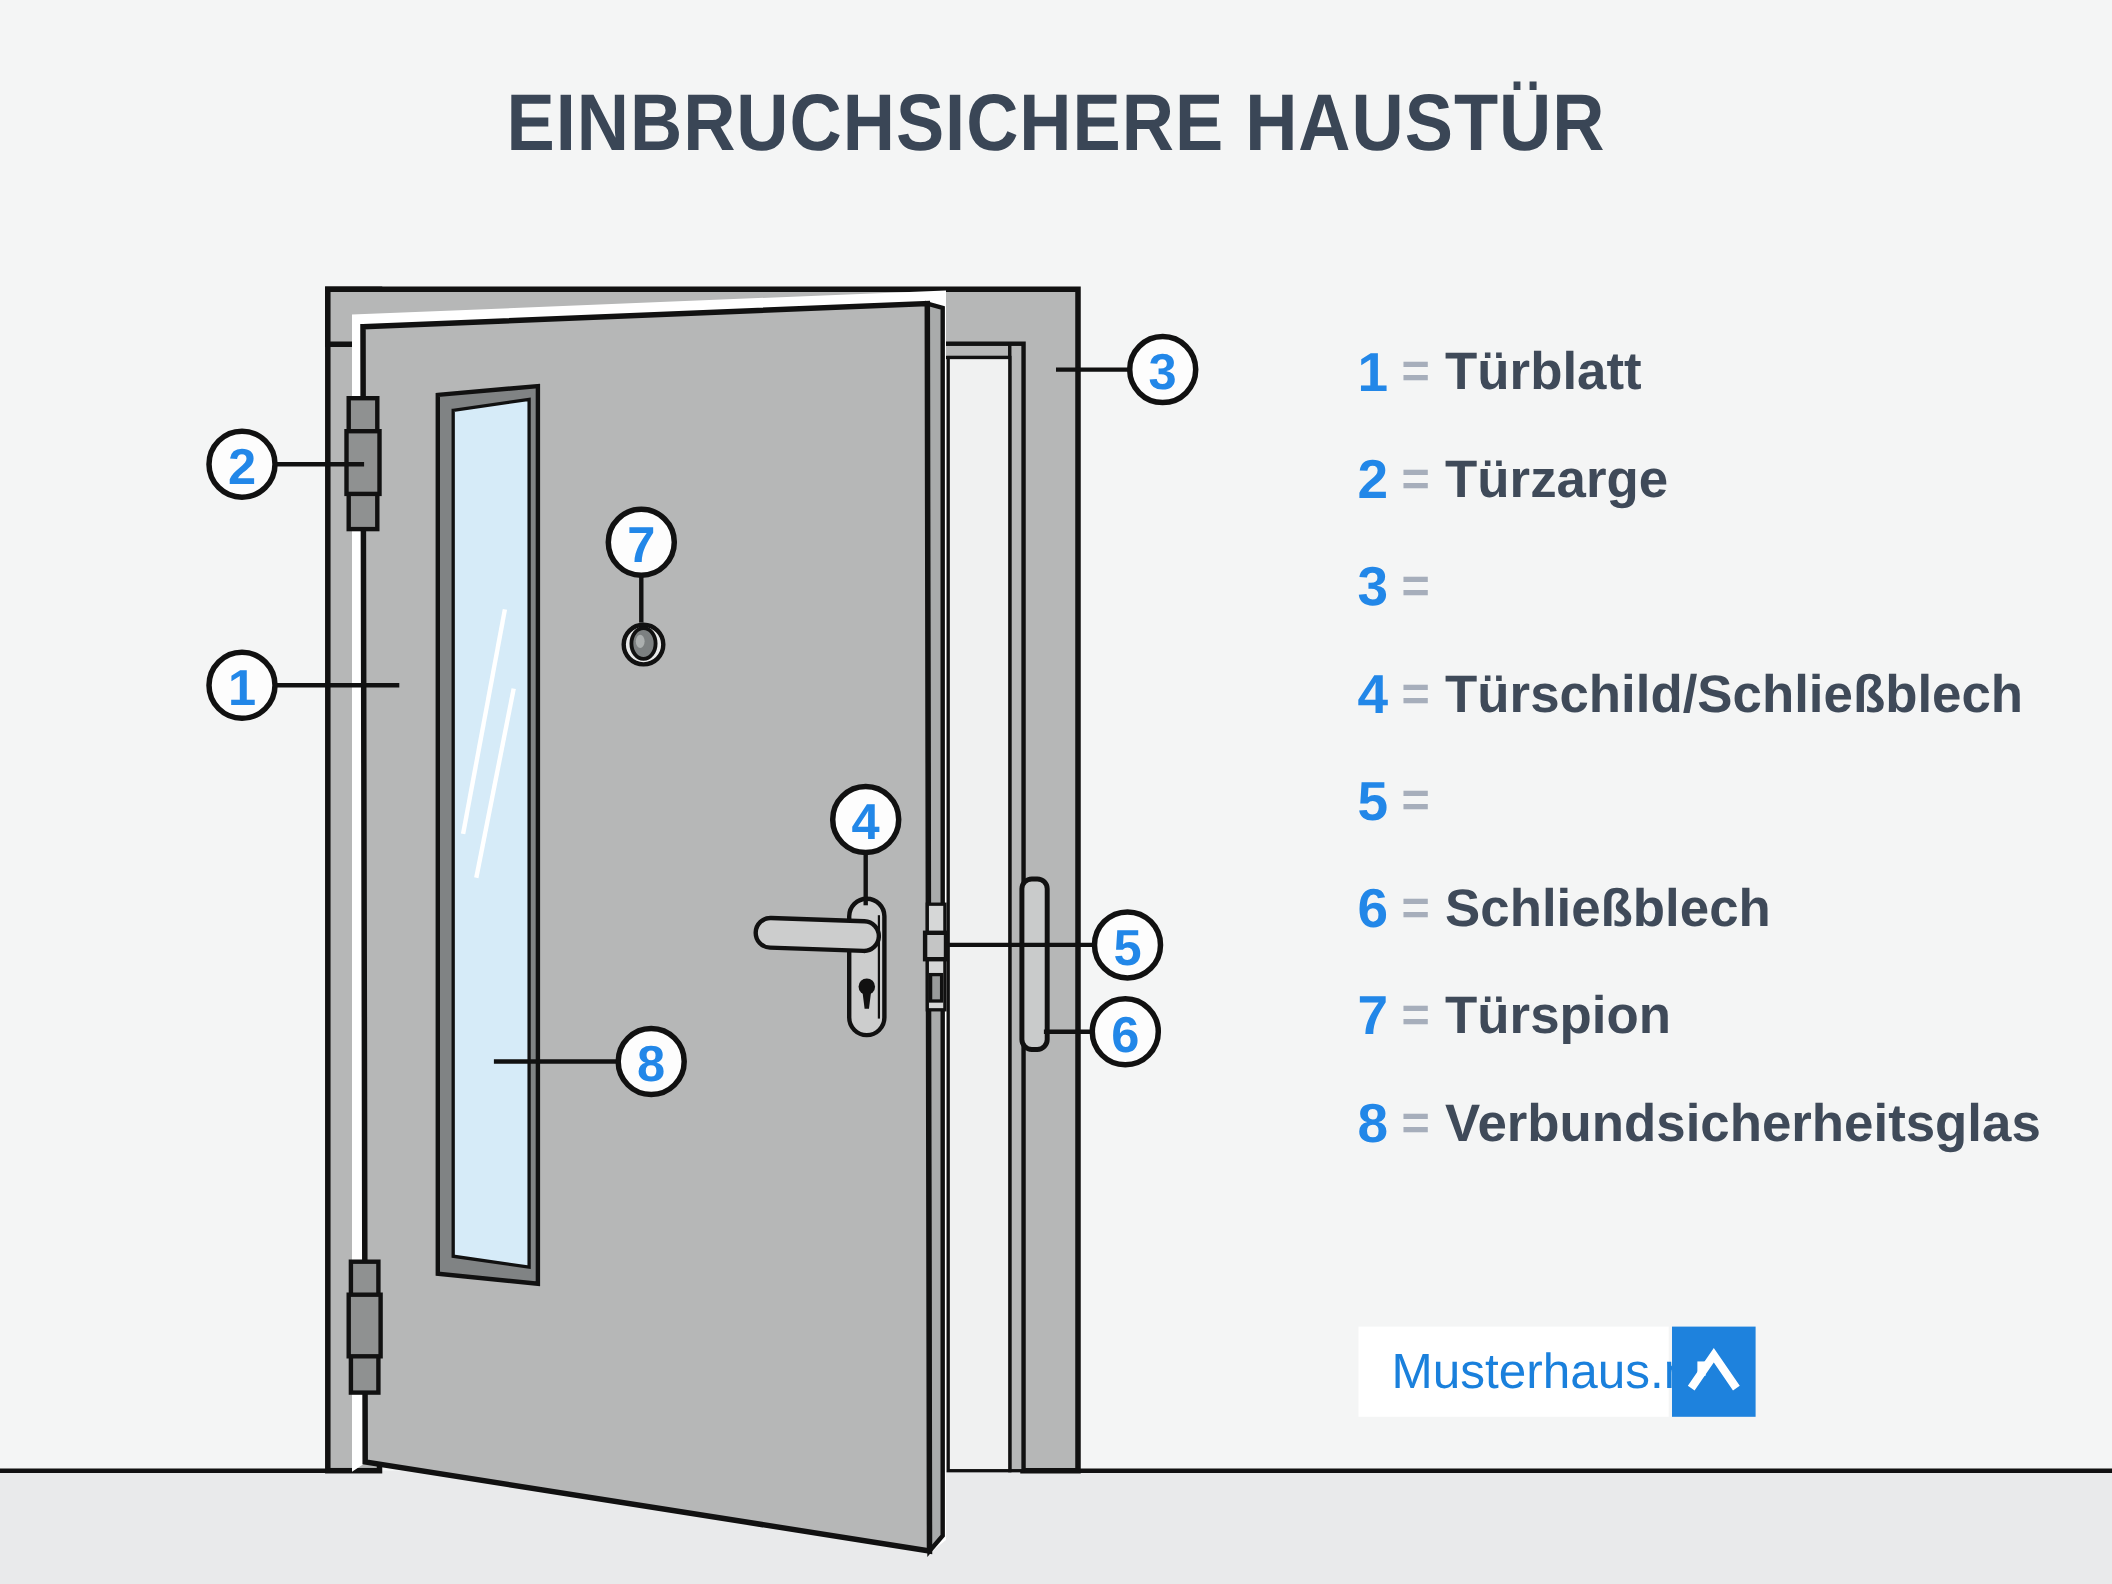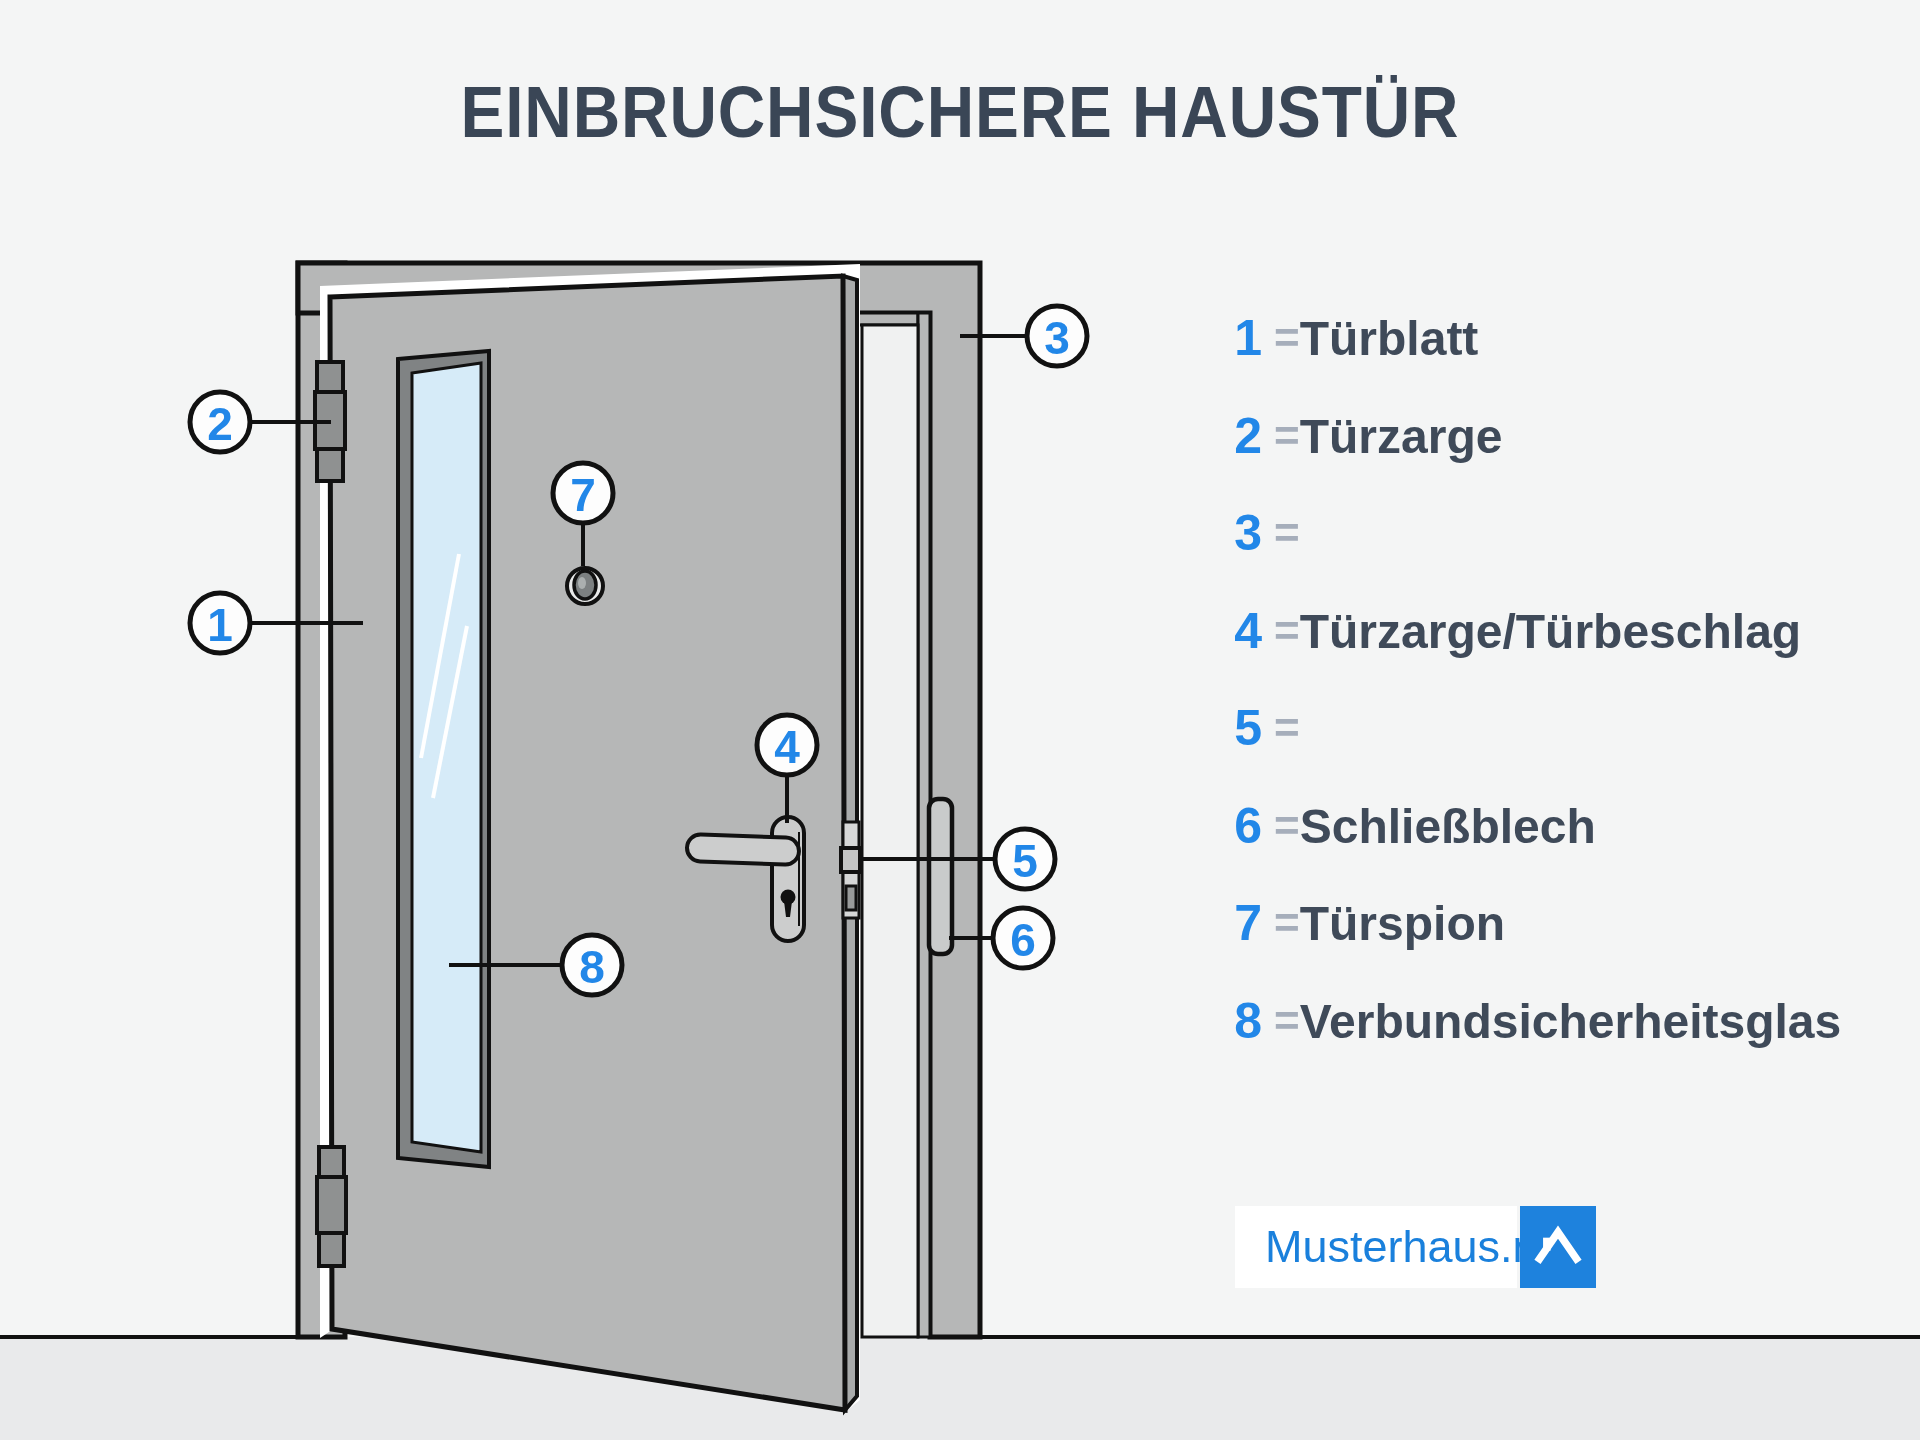--- a/index.html
+++ b/index.html
@@ -15,21 +15,21 @@
   
   #doorsvg{position:absolute;left:0;top:0;width:1920px;height:1440px;}
   .callout text{font:bold 46px "Liberation Sans",sans-serif;fill:#2287e8;
                 text-anchor:middle;dominant-baseline:central;}
 
   
   .legend-row{position:absolute;left:1200px;height:70px;display:flex;align-items:center;}
   .lnum{display:inline-block;width:62px;text-align:right;font-size:50px;font-weight:700;
         color:#2287e8;}
   .lsep{display:inline-block;margin-left:12px;font-size:44px;font-weight:700;color:#a6aebb;}
-  .llabel{display:inline-block;font-size:48px;font-weight:700;
+  .llabel{display:inline-block;margin-left:14px;font-size:48px;font-weight:700;
           color:#3f4a59;white-space:nowrap;}
 
   
   .logo{position:absolute;left:1235px;top:1206px;display:flex;}
   .logo-box{width:252px;height:82px;background:#ffffff;display:flex;align-items:center;
             padding-left:30px;}
   .logo-text{font-size:45px;color:#1a80dc;white-space:nowrap;}
   .logo-text .b{font-weight:400;}
   .logo-text .n{font-weight:400;}
   .logo-sq{width:76px;height:82px;background:#1e82dd;margin-left:3px;display:flex;
@@ -165,21 +165,21 @@
     </div>
 
     <div class="legend-row" style="top: 498px;">
       <span class="lnum">3</span>
       <span class="lsep">=</span>
     </div>
 
     <div class="legend-row" style="top: 596px;">
       <span class="lnum">4</span>
       <span class="lsep">=</span>
-      <span class="llabel">Türzarge/Türbeschlag</span>
+      <span class="llabel">Türschild/Schließblech</span>
     </div>
 
     <div class="legend-row" style="top: 693px;">
       <span class="lnum">5</span>
       <span class="lsep">=</span>
     </div>
 
     <div class="legend-row" style="top: 791px;">
       <span class="lnum">6</span>
       <span class="lsep">=</span>

